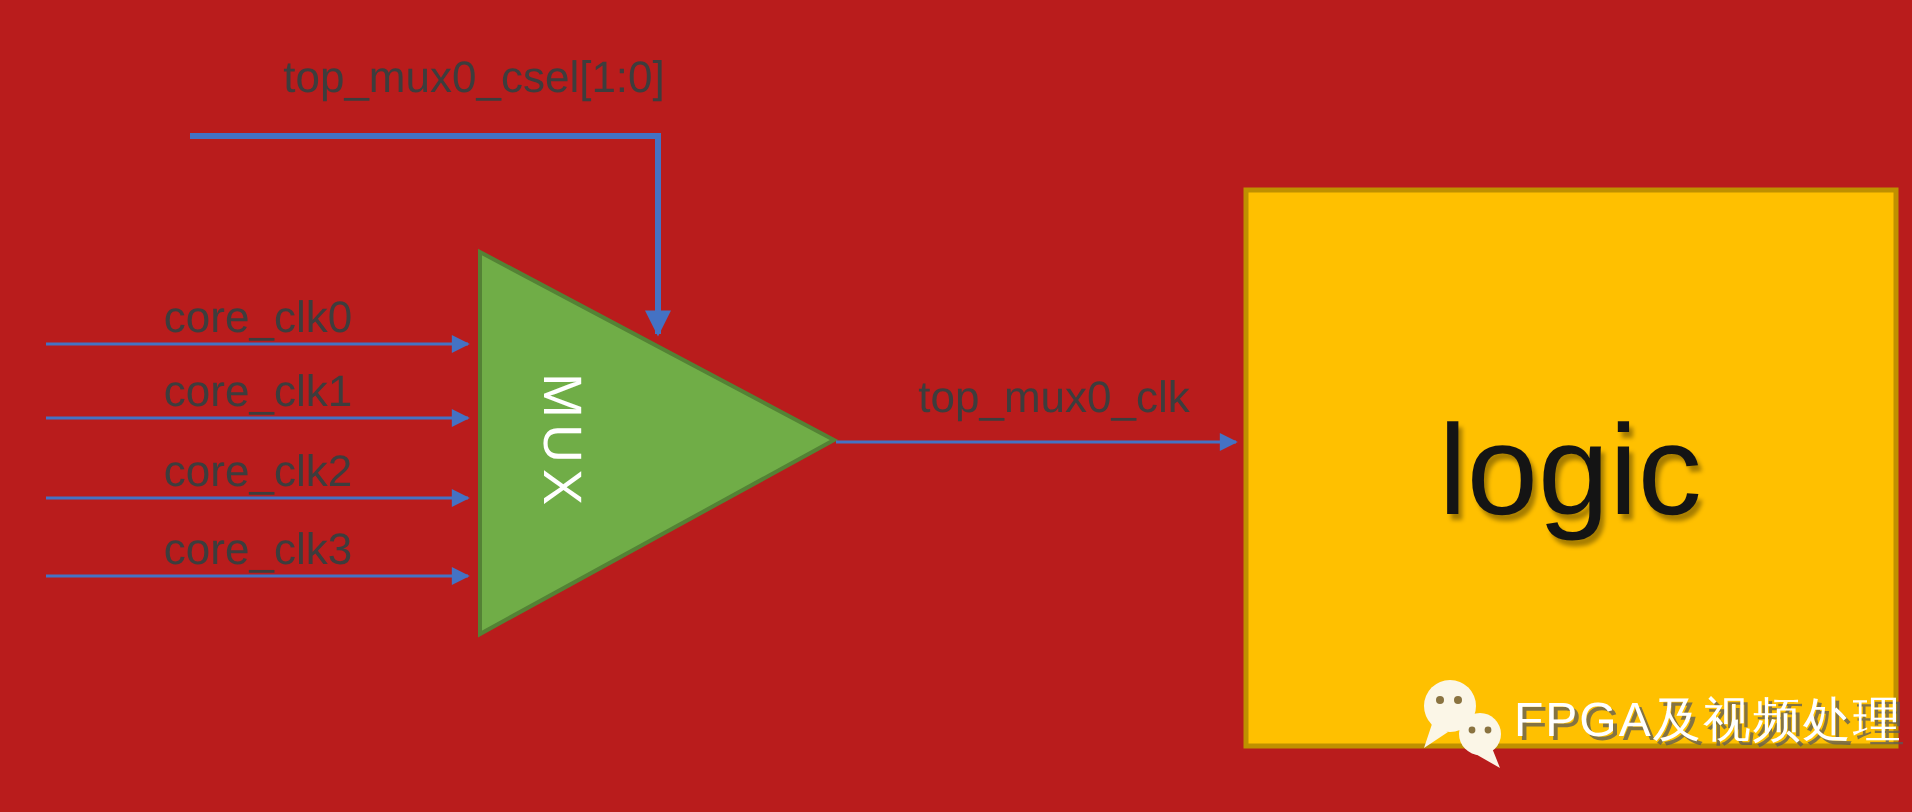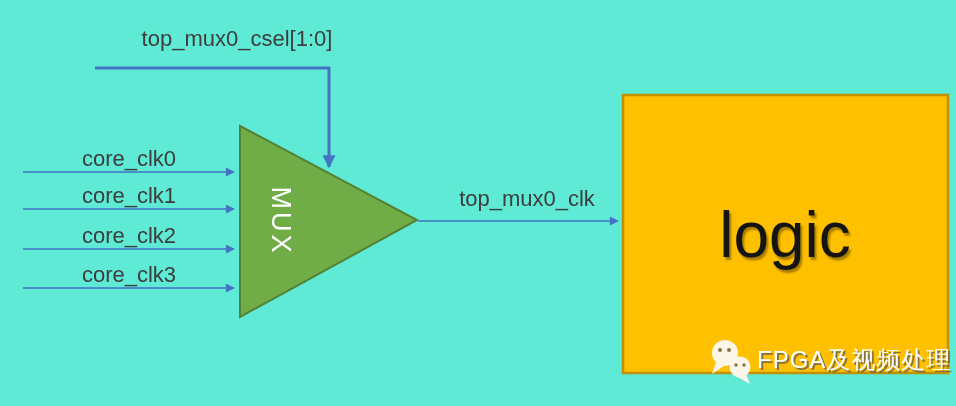--- a/index.html
+++ b/index.html
@@ -1,20 +1,20 @@
 <!DOCTYPE html>
 <html><head>
 <meta charset="utf-8">
 <style>
   html, body { margin: 0; padding: 0; background: #ffffff; }
   .canvas {
     position: relative;
     width: 956px;
     height: 406px;
-    background: #5eead4;
+    background: #b91c1c;
     font-family: "Liberation Sans", sans-serif;
     overflow: hidden;
   }
   svg { position: absolute; top: 0; left: 0; }
 
   
   .wire       { stroke: #4472C4; fill: none; }
   .wire-thin  { stroke-width: 1.6; }
   .wire-thick { stroke-width: 3; }
   .mux-shape  { fill: #70AD47; stroke: #548235; stroke-width: 2; }

